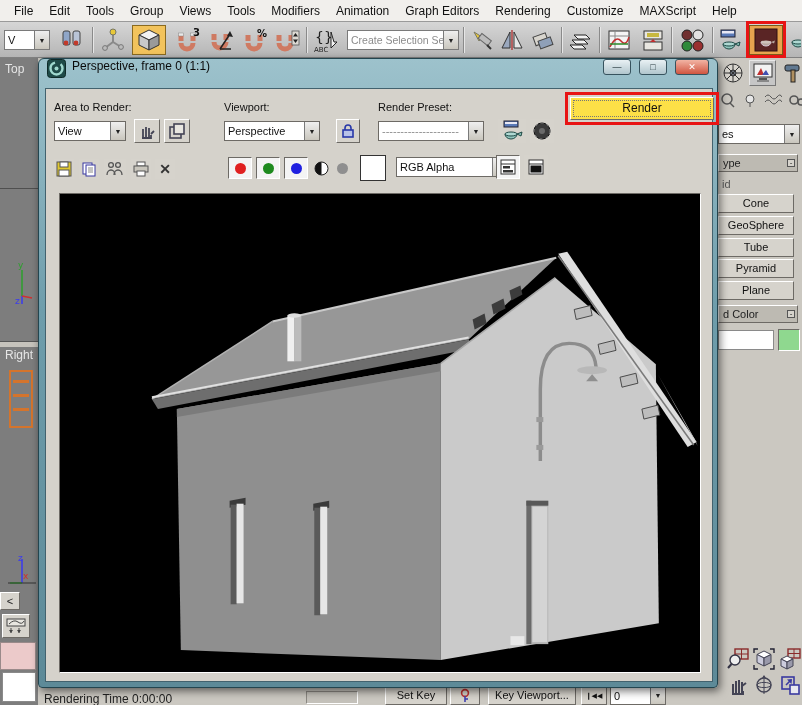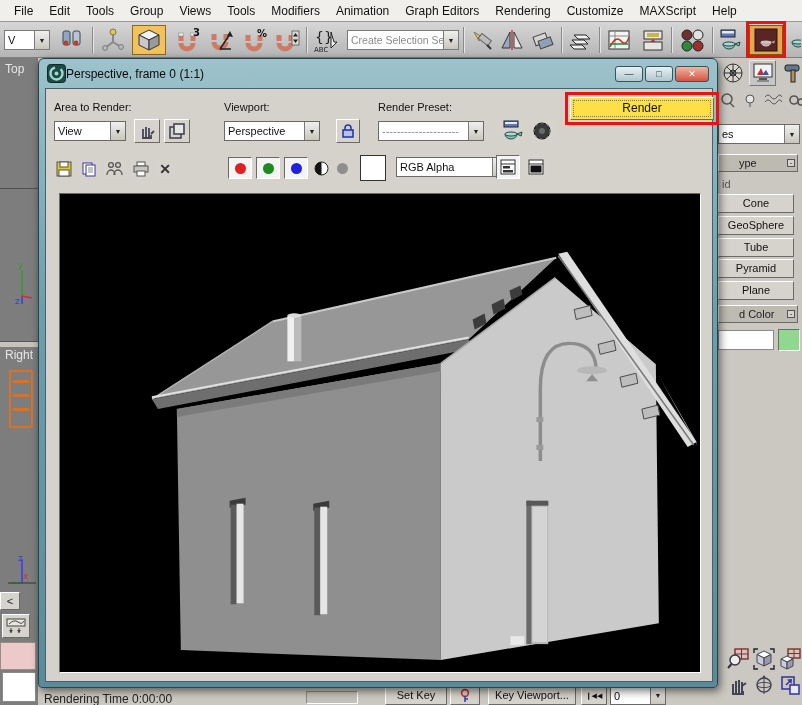--- a/index.html
+++ b/index.html
@@ -44,40 +44,40 @@
   .pinkbox { position:absolute; background:#eccaca; border:1px solid #9a8a8a; }
   .whitebox { position:absolute; background:#fff; border:1px solid #8a8a8a; }
 
   
   .cpanel { position:absolute; left:718px; top:58px; width:84px; height:647px; background:#cbc8c1; }
   .cp-btn { position:absolute; left:0px; width:76px; height:19px; background:#d6d3cc;
     border:1px solid; border-color:#fff #6d6a65 #6d6a65 #fff; text-align:center;
     line-height:17px; font-size:11px; color:#111; }
   .rollout { position:absolute; left:0px; width:80px; height:18px; background:#bdbab2;
     border:1px solid; border-color:#fff #6d6a65 #6d6a65 #fff; font-size:11px;
-    line-height:16px; padding-left:20px; color:#222; }
+    line-height:16px; padding-left:4px; color:#222; }
   .rollout .dash { position:absolute; right:2px; top:4px; width:8px; height:8px;
     border:1px solid #555; font-size:8px; line-height:6px; text-align:center; background:#d6d3cc; }
 
   
   .statusbar { position:absolute; left:38px; top:683px; width:662px; height:22px;
     background:#cbc8c1; border-top:1px solid #f2f2f2; }
   .status-sunken { position:absolute; background:#c4c1ba; border:1px solid;
     border-color:#8a8781 #fff #fff #8a8781; }
   .sbtn { position:absolute; background:#d6d3cc; border:1px solid;
     border-color:#fff #6d6a65 #6d6a65 #fff; text-align:center; font-size:11px; color:#111; }
   .navicons { position:absolute; left:700px; top:640px; width:102px; height:65px; background:#cbc8c1; }
   .nbtn { position:absolute; width:23px; height:22px; display:flex; align-items:center; justify-content:center; }
 
   
   .rwin { position:absolute; left:38px; top:58px; width:680px; height:630px; z-index:10;
     background:linear-gradient(180deg,#9dc2cc,#6e9dab 40%,#5d8a98);
     border:1px solid #23454f; border-radius:6px 6px 4px 4px;
     box-shadow:2px 3px 8px rgba(0,0,0,.55); padding:0 6px 6px 6px; }
-  .rwin-title { height:29px; display:flex; align-items:center; padding:0 2px; }
+  .rwin-title { height:29px; display:flex; gap:6px; padding:0 2px; }
   .rwin-title .ttext { flex:1; font-size:12px; color:#0a0a0a; }
   .winbtn { width:28px; height:16px; border-radius:3px; border:1px solid #37535e;
     display:flex; align-items:center; justify-content:center; font-size:9px; color:#1d2f36;
     background:linear-gradient(#e9f1f4,#b1c6cd); margin-left:2px; }
   .winbtn.close { background:linear-gradient(#f2b4a4,#d05540); color:#fff; width:34px; }
   .rwin-client { position:relative; width:668px; height:594px; background:#d5d2cb;
     border:1px solid #42626e; }
   .lbl { position:absolute; font-size:11px; color:#111; }
   .cbtn { position:absolute; background:#d6d3cc; border:1px solid;
     border-color:#fff #6d6a65 #6d6a65 #fff; display:flex; align-items:center; justify-content:center; }

